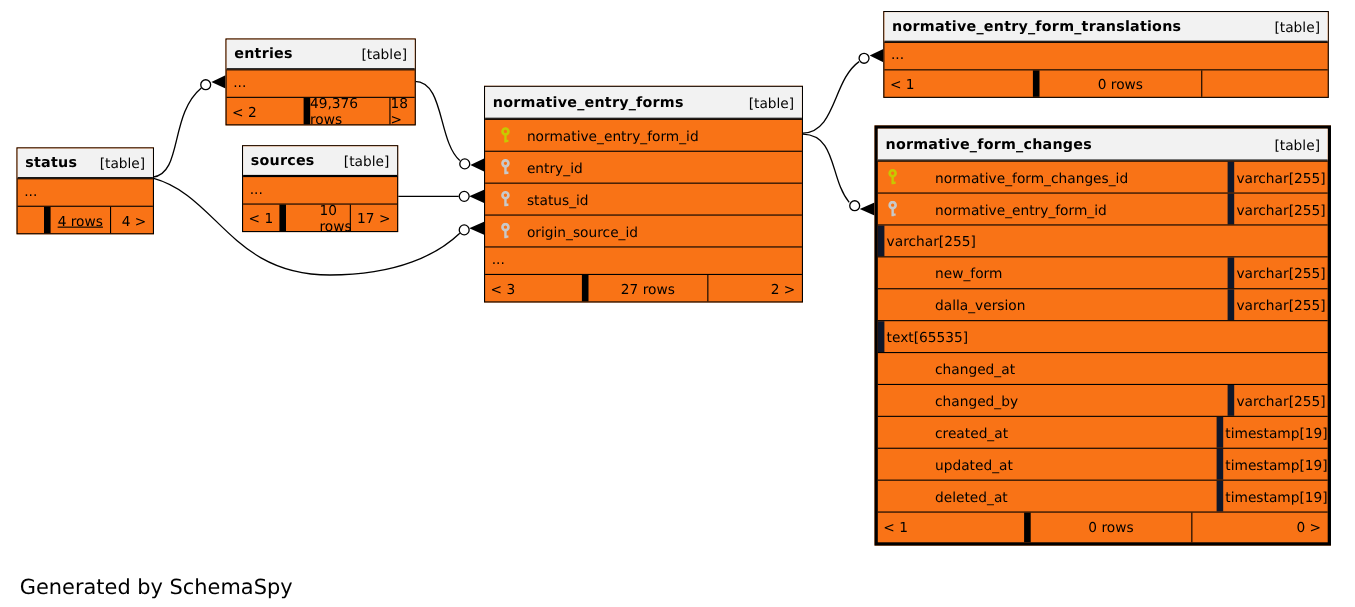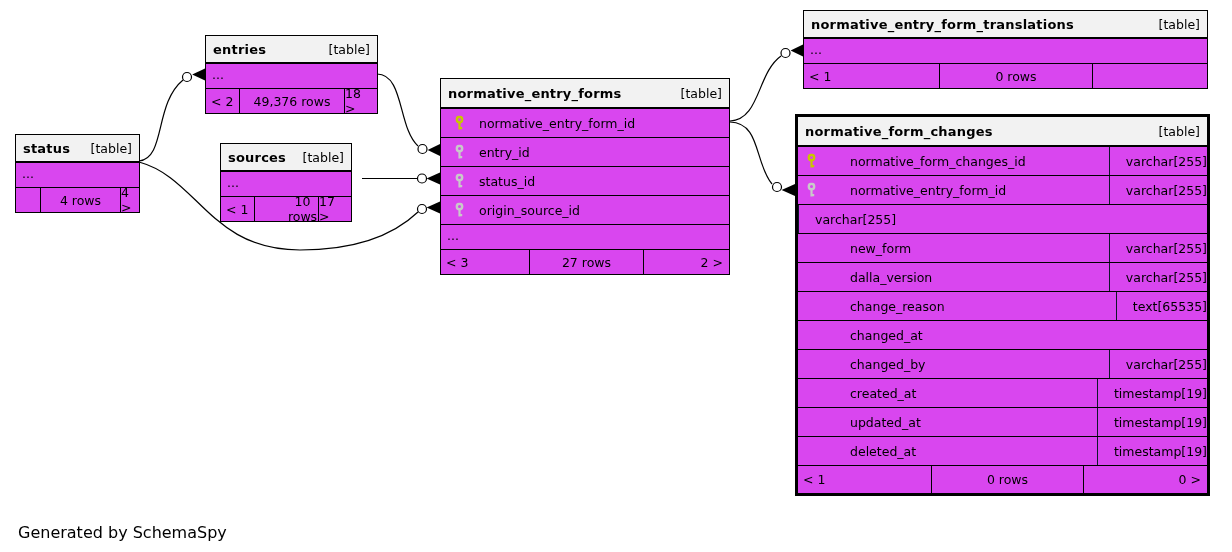--- a/index.html
+++ b/index.html
@@ -1,43 +1,43 @@
 <!DOCTYPE html>
 <html style="--pk-color: #c8c800; --fk-color: #c9c9c9; --hdr-bg: #f2f2f2;"><head>
 <meta charset="utf-8">
 <style>
   html,body{margin:0;padding:0;background:#ffffff;}
   #canvas{position:relative;width:1232px;height:552px;background:#ffffff;overflow:hidden;
           font-family:"DejaVu Sans",sans-serif;color:#000;}
   #connectors{position:absolute;left:0;top:0;width:1232px;height:552px;z-index:0;}
-  .tbl{position:absolute;background:#d946ef;border:1px solid #000;box-sizing:border-box;z-index:1;
+  .tbl{position:absolute;background:#f97316;border:1px solid #000;box-sizing:border-box;z-index:1;
        font-size:12.5px;}
   #t-changes{border-width:3px;}
   .hdr{display:flex;justify-content:space-between;align-items:center;
        background:var(--hdr-bg,#f2f2f2);border-bottom:1px solid #000;
        padding:0 7px;height:26px;}
   .hdr-tall{height:28px;}
   .tname{font-weight:bold;font-size:13px;letter-spacing:0.2px;}
   .tkind{font-size:12.5px;}
   .dots{height:24px;line-height:22px;padding-left:6px;border-top:1px solid #000;}
   .row{height:28px;display:flex;align-items:stretch;position:relative;border-top:1px solid #000;}
   .cname{display:flex;align-items:center;padding-left:38px;}
   .crow .cname{padding-left:28px;width:266px;box-sizing:content-box;margin-left:24px;}
-  .ctype{border-left:1px solid #0f172a;display:flex;align-items:center;padding-left:16px;flex:1;}
+  .ctype{border-left:6px solid #0f172a;display:flex;align-items:center;padding-left:2px;flex:1;}
   .keyicon{position:absolute;left:13px;top:50%;transform:translateY(-50%);width:11px;height:15px;}
   .crow .keyicon{left:8px;}
   .pk{color:var(--pk-color,#c8c800);}
   .fk{color:var(--fk-color,#c9c9c9);}
   .ftr{display:flex;height:24px;align-items:stretch;border-top:1px solid #000;}
   .ftr-tall{height:27px;}
   .fcell{display:flex;align-items:center;box-sizing:border-box;}
   .fc1{padding-left:5px;}
-  .fc2{justify-content:center;border-left:1px solid #000000;border-right:1px solid #000;text-align:center;}
+  .fc2{justify-content:center;border-left:6px solid #000000;border-right:1px solid #000;}
   .fc3{flex:1;justify-content:flex-end;padding-right:6px;}
-  #footer-note{position:absolute;left:18px;top:523px;font-size:16px;z-index:1;}
+  #footer-note{position:absolute;left:18px;top:523px;font-size:19px;z-index:1;}
   .relpath{fill:none;stroke:#000;stroke-width:1.2;}
   .relcircle{fill:#fff;stroke:#000;stroke-width:1.2;}
   .reltri{fill:#000;stroke:none;}
 </style>
 </head>
 <body>
 
 <div id="canvas">
 
   <svg id="connectors" width="1232" height="552" viewBox="0 0 1232 552">
@@ -80,39 +80,39 @@
   </svg>
 
   <div class="tbl" style="left:15px;top:134px;width:125px;">
     <div class="hdr">
       <span class="tname">status</span>
       <span class="tkind">[table]</span>
     </div>
     <div class="dots">...</div>
     <div class="ftr">
       <span class="fcell fc1" style="width:24px;"></span>
-      <span class="fcell fc2" style="width:81px;">4 rows</span>
+      <span class="fcell fc2" style="width:61px;text-decoration:underline;">4 rows</span>
       <span class="fcell fc3">4 &gt;</span>
     </div>
   </div>
 
   <div class="tbl" style="left:205px;top:35px;width:173px;">
     <div class="hdr">
       <span class="tname">entries</span>
       <span class="tkind">[table]</span>
     </div>
     <div class="dots">...</div>
     <div class="ftr">
       <span class="fcell fc1" style="width:33px;">&lt; 2</span>
-      <span class="fcell fc2" style="width:106px;">49,376 rows</span>
+      <span class="fcell fc2" style="width:80px;margin-left:37px;">49,376 rows</span>
       <span class="fcell fc3">18 &gt;</span>
     </div>
   </div>
 
-  <div class="tbl" style="left:220px;top:143px;width:132px;">
+  <div class="tbl" style="left:220px;top:132px;width:142px;">
     <div class="hdr">
       <span class="tname">sources</span>
       <span class="tkind">[table]</span>
     </div>
     <div class="dots">...</div>
     <div class="ftr">
       <span class="fcell fc1" style="width:33px;">&lt; 1</span>
       <span class="fcell fc2" style="width:65px;padding-left:32px;">10 rows</span>
       <span class="fcell fc3">17 &gt;</span>
     </div>
@@ -211,21 +211,20 @@
     </div>
     <div class="row crow">
       <span class="cname">new_form</span>
       <span class="ctype">varchar[255]</span>
     </div>
     <div class="row crow">
       <span class="cname">dalla_version</span>
       <span class="ctype">varchar[255]</span>
     </div>
     <div class="row crow">
-      <span class="cname">change_reason</span>
       <span class="ctype">text[65535]</span>
     </div>
     <div class="row crow">
       <span class="cname">changed_at</span>
     </div>
     <div class="row crow">
       <span class="cname">changed_by</span>
       <span class="ctype">varchar[255]</span>
     </div>
     <div class="row crow">

